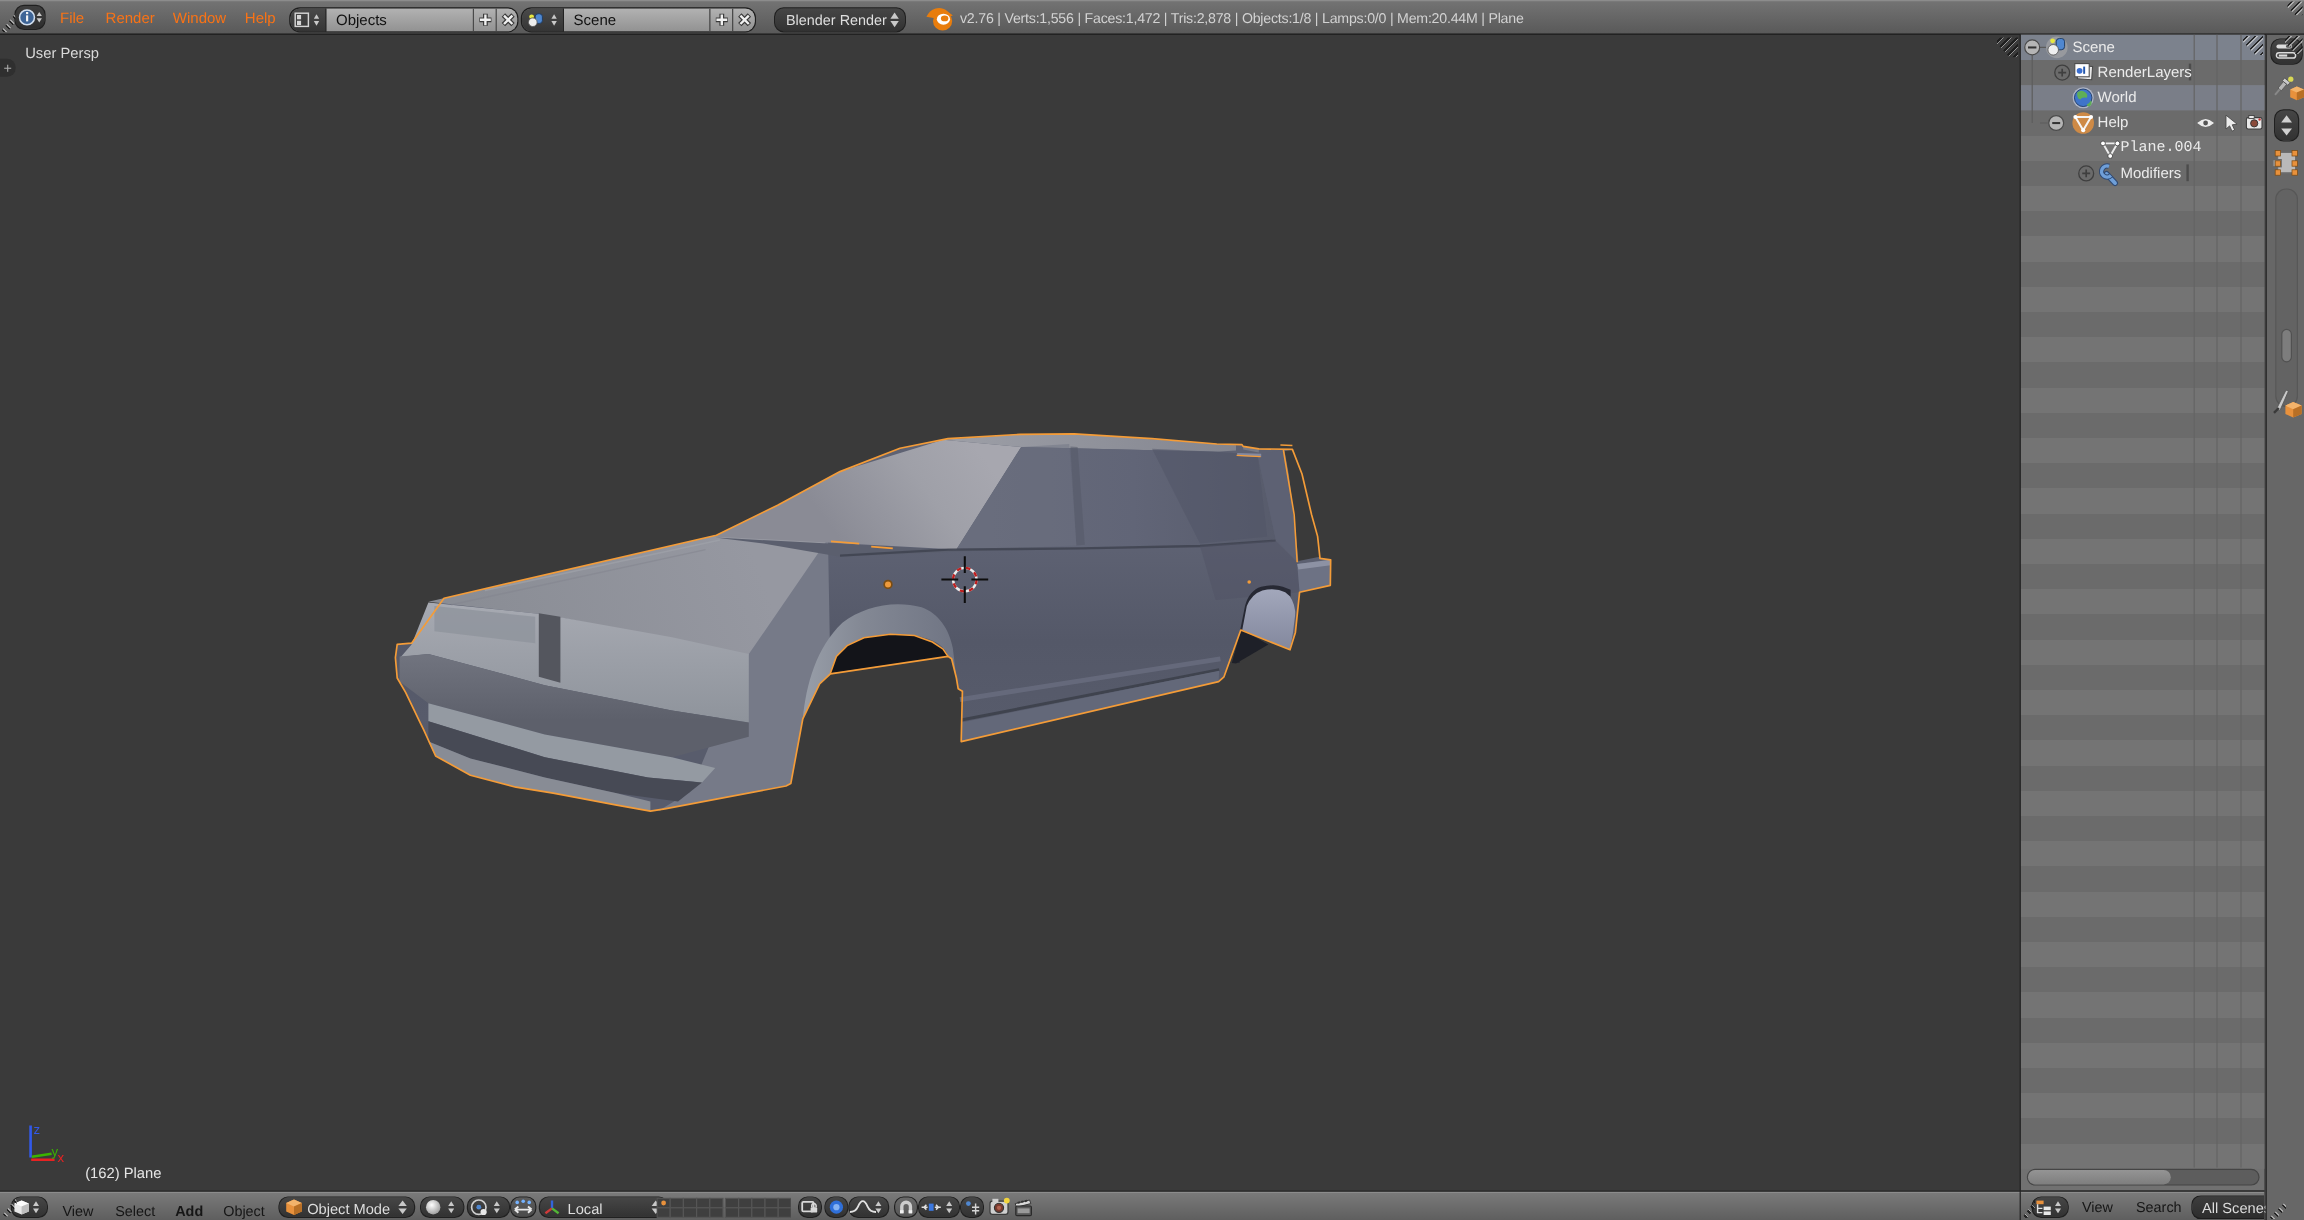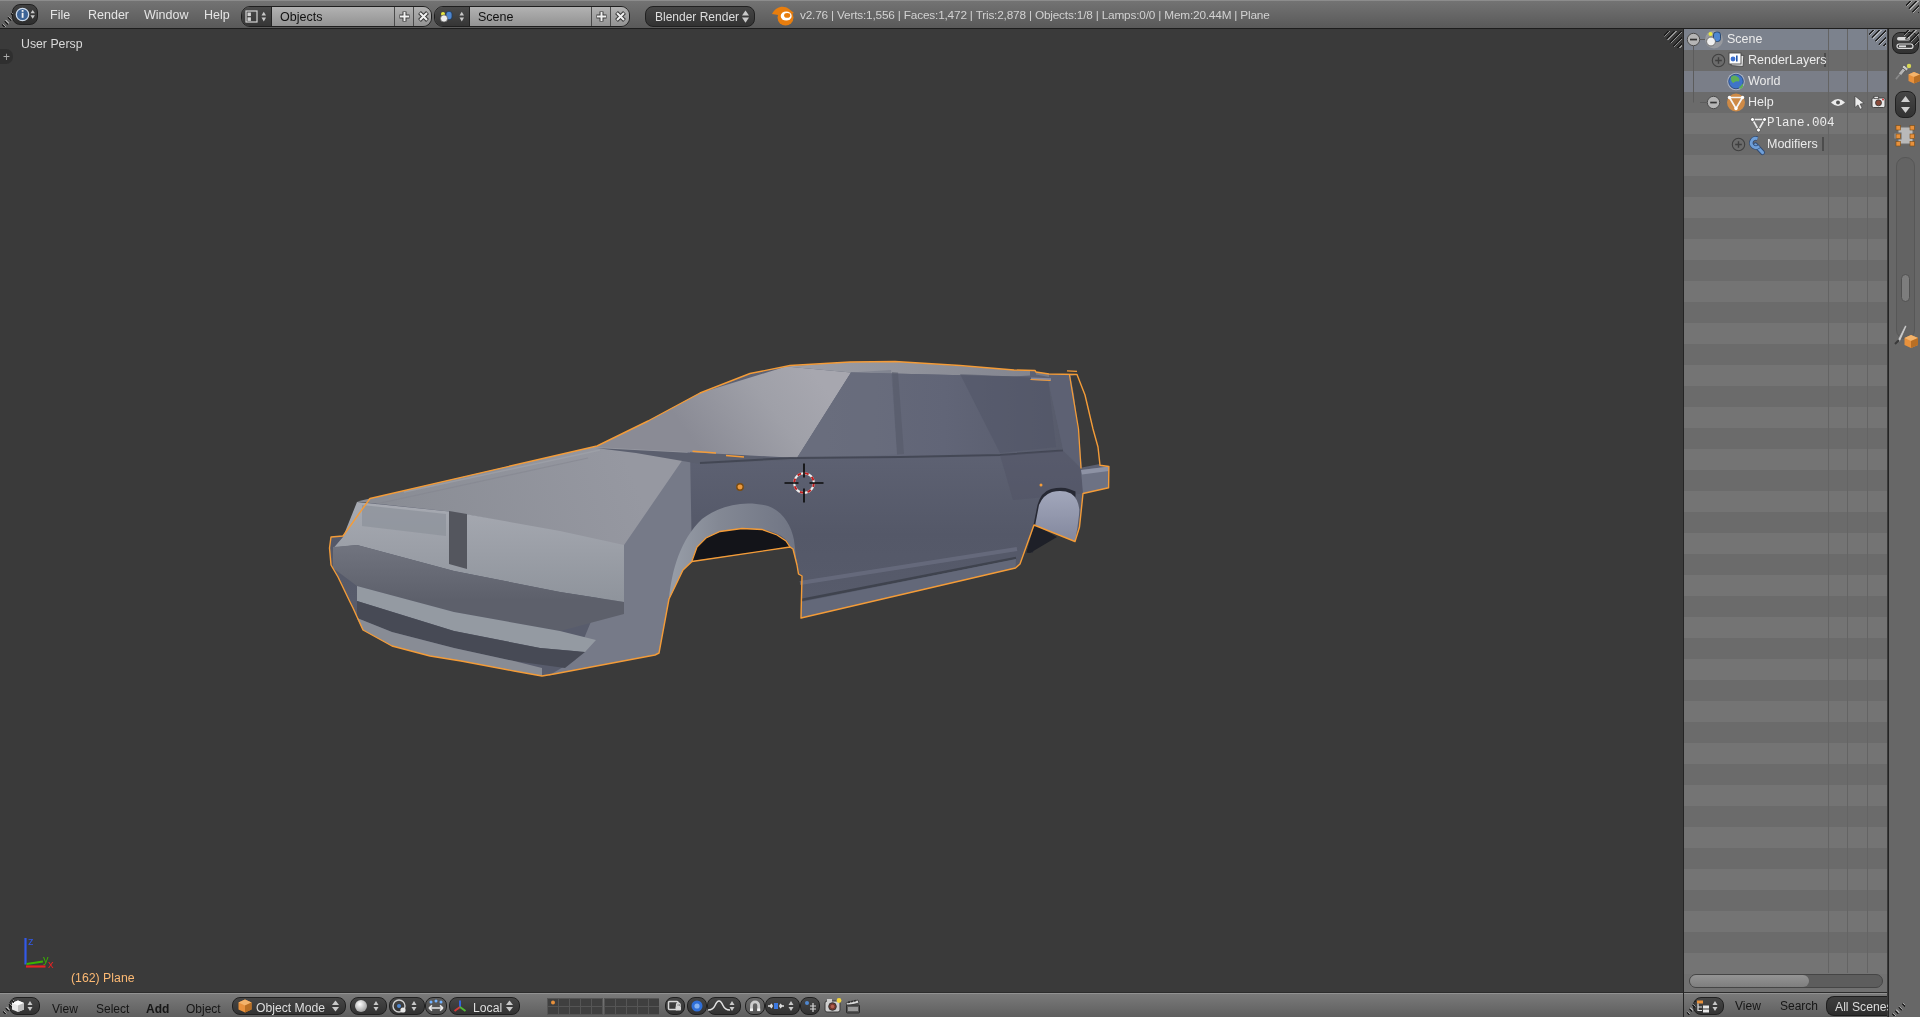--- a/index.html
+++ b/index.html
@@ -1,21 +1,21 @@
 <!DOCTYPE html>
 <html><head>
 <meta charset="utf-8">
 <style>
   html,body{margin:0;padding:0;width:1920px;height:1017px;overflow:hidden;
     background:#3a3a3a;font-family:"Liberation Sans",sans-serif;}
   .abs{position:absolute;}
   #topbar{left:0;top:0;width:1920px;height:29px;
     background:linear-gradient(#747474,#595959);border-bottom:1px solid #1d1d1d;box-sizing:border-box;
     box-shadow:inset 0 1px 0 #8c8c8c;}
-  .menutxt{position:absolute;top:8px;font-size:12.5px;color:#e5e5e5;}
+  .menutxt{position:absolute;top:8px;font-size:12.5px;color:#f97316;}
   .dbtn{position:absolute;background:linear-gradient(#464646,#323232);
     border:1px solid #202020;border-radius:8px;box-sizing:border-box;}
   .litseg{background:linear-gradient(#b2b2b2,#8f8f8f);}
   #vphead{left:0;top:992px;width:1684px;height:25px;
     background:linear-gradient(#7b7b7b,#5e5e5e);border-top:1px solid #2c2c2c;box-sizing:border-box;
     box-shadow:inset 0 1px 0 #929292;}
   .bmenutxt{position:absolute;top:5px;font-size:12px;color:#161616;}
   #outliner{left:1684px;top:29px;width:203px;height:963px;background:#717171;}
   #outhead{left:1684px;top:992px;width:203px;height:25px;
     background:linear-gradient(#7b7b7b,#5e5e5e);border-top:1px solid #2c2c2c;box-sizing:border-box;
@@ -248,21 +248,21 @@
 
 <svg class="abs" style="left:770px;top:3px" width="28" height="24">
   <path d="M2 11 C6 3 14 2 19 6 L24 10 L14 13 Z" fill="#e87d0d"></path>
   <circle cx="15.5" cy="14.5" r="8" fill="#e87d0d"></circle>
   <ellipse cx="16.2" cy="13" rx="5.5" ry="4.6" fill="#ffffff"></ellipse>
   <ellipse cx="17.2" cy="12.4" rx="3.1" ry="2.4" fill="#e87d0d"></ellipse>
 </svg>
 <span class="menutxt" style="left:800px;top:8px;color:#d2d2d2;font-size:11.8px;letter-spacing:-0.18px">v2.76 | Verts:1,556 | Faces:1,472 | Tris:2,878 | Objects:1/8 | Lamps:0/0 | Mem:20.44M | Plane</span>
 
 <span class="abs" style="left:21px;top:37px;font-size:12.3px;color:#d9d9d9">User Persp</span>
-<span class="abs" style="left:71px;top:971px;font-size:12.3px;color:#fdba74">(162) Plane</span>
+<span class="abs" style="left:71px;top:971px;font-size:12.3px;color:#e5e5e5">(162) Plane</span>
 <div class="abs" style="left:0;top:49px;width:13px;height:15px;background:#2f2f2f;border-radius:0 7px 7px 0;">
   <span style="position:absolute;left:3px;top:1px;color:#ababab;font-size:12px;">+</span>
 </div>
 
 <div class="abs" id="vphead"></div>
 
 <div class="abs dbtn" style="left:9px;top:997px;width:31px;height:18px;">
   <svg width="29" height="16">
     <polygon points="8,2.5 14,5 14,11.5 8,14 2,11.5 2,5" fill="#e8e8e8"></polygon>
     <polygon points="8,2.5 14,5 8,7.5 2,5" fill="#fbfbfb"></polygon>
@@ -315,21 +315,21 @@
 
 <div class="abs dbtn" style="left:425px;top:997px;width:22px;height:18px;background:linear-gradient(#5c5c5c,#4a4a4a);">
   <svg width="20" height="16">
     <circle cx="5" cy="4" r="1.5" fill="#74b2ff"></circle>
       <circle cx="10" cy="3" r="1.5" fill="#74b2ff"></circle>
       <circle cx="15" cy="4" r="1.5" fill="#74b2ff"></circle>
     <path d="M3 10 H17 M3 10 l3 -2.6 M3 10 l3 2.6 M17 10 l-3 -2.6 M17 10 l-3 2.6" stroke="#e8e8e8" stroke-width="1.6" fill="none"></path>
   </svg>
 </div>
 
-<div class="abs dbtn" style="left:449px;top:997px;width:71px;height:18px;">
+<div class="abs dbtn" style="left:449px;top:997px;width:108px;height:18px;">
   <svg width="18" height="16" style="position:absolute;left:1px;top:0">
     <path d="M9 9 L9 2.5" stroke="#3464dc" stroke-width="2"></path>
     <path d="M9 9 L3.5 13" stroke="#d03a3a" stroke-width="2"></path>
     <path d="M9 9 L14.5 13" stroke="#53b636" stroke-width="2"></path>
   </svg>
   <span style="position:absolute;left:23px;top:2.5px;font-size:12.2px;color:#dedede">Local</span>
   <svg width="12" height="16" style="position:absolute;right:3px;top:0">
     <polygon points="2,7 9,7 5.5,2.4" fill="#c9c9c9"></polygon>
     <polygon points="2,9 9,9 5.5,13.6" fill="#c9c9c9"></polygon>
   </svg>

